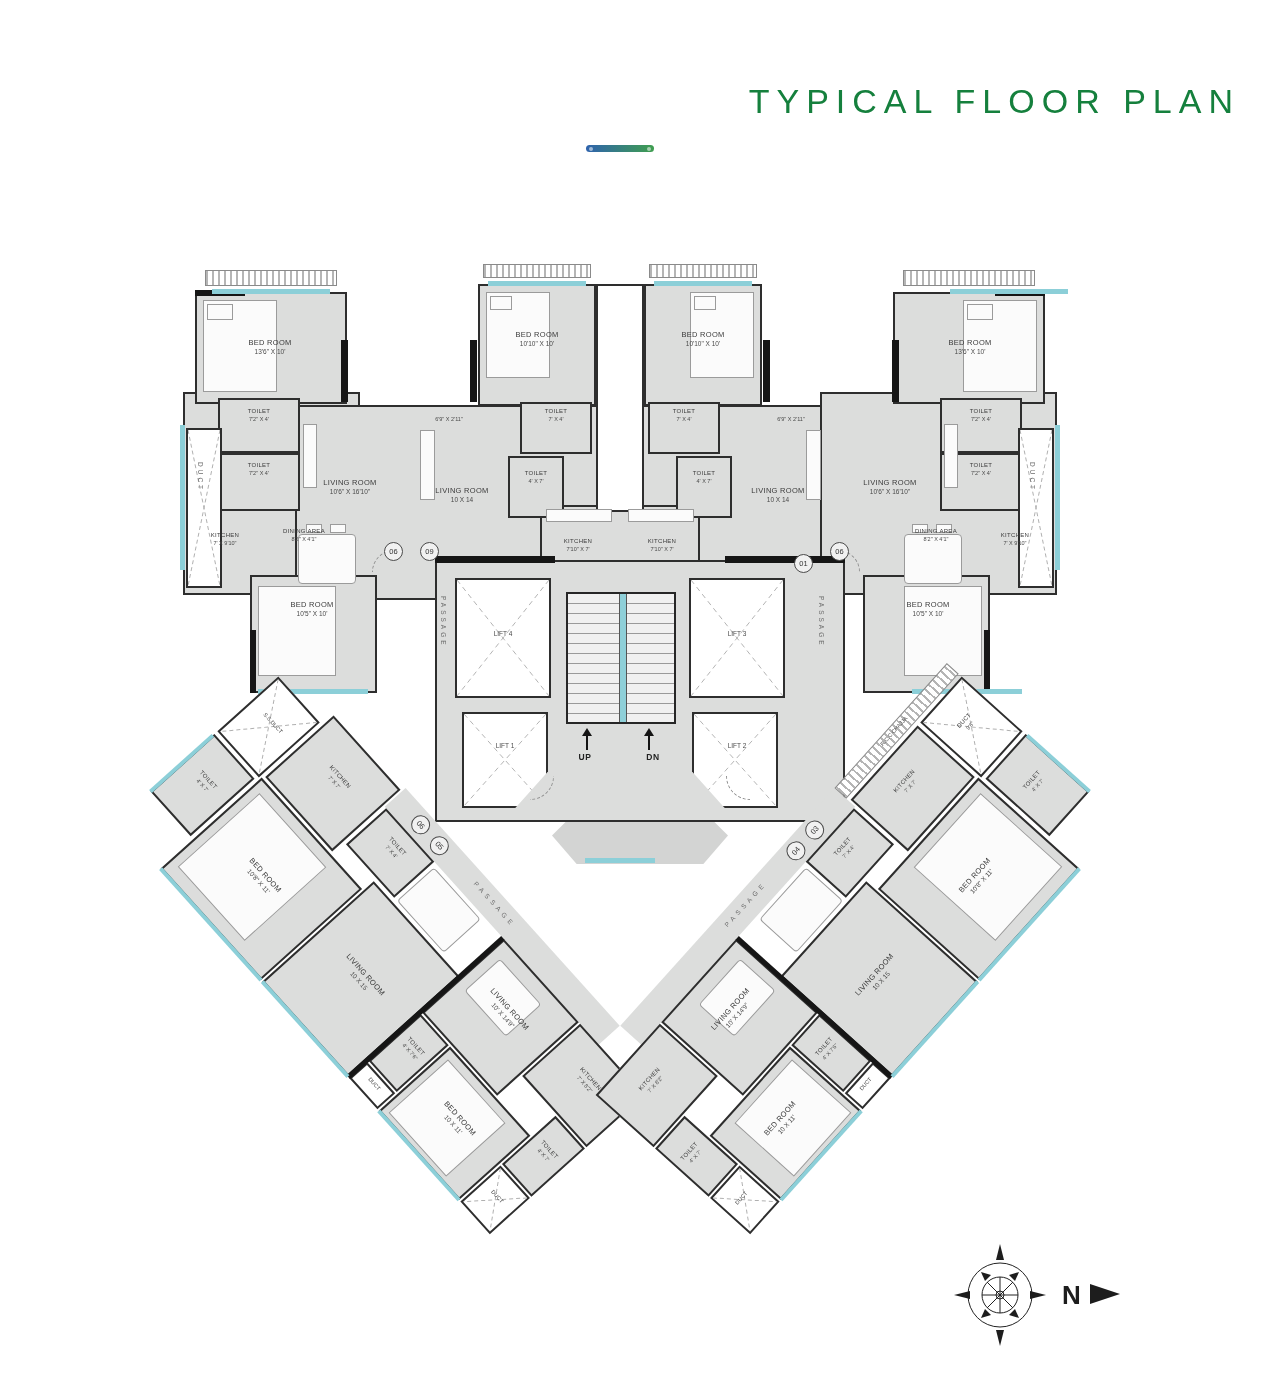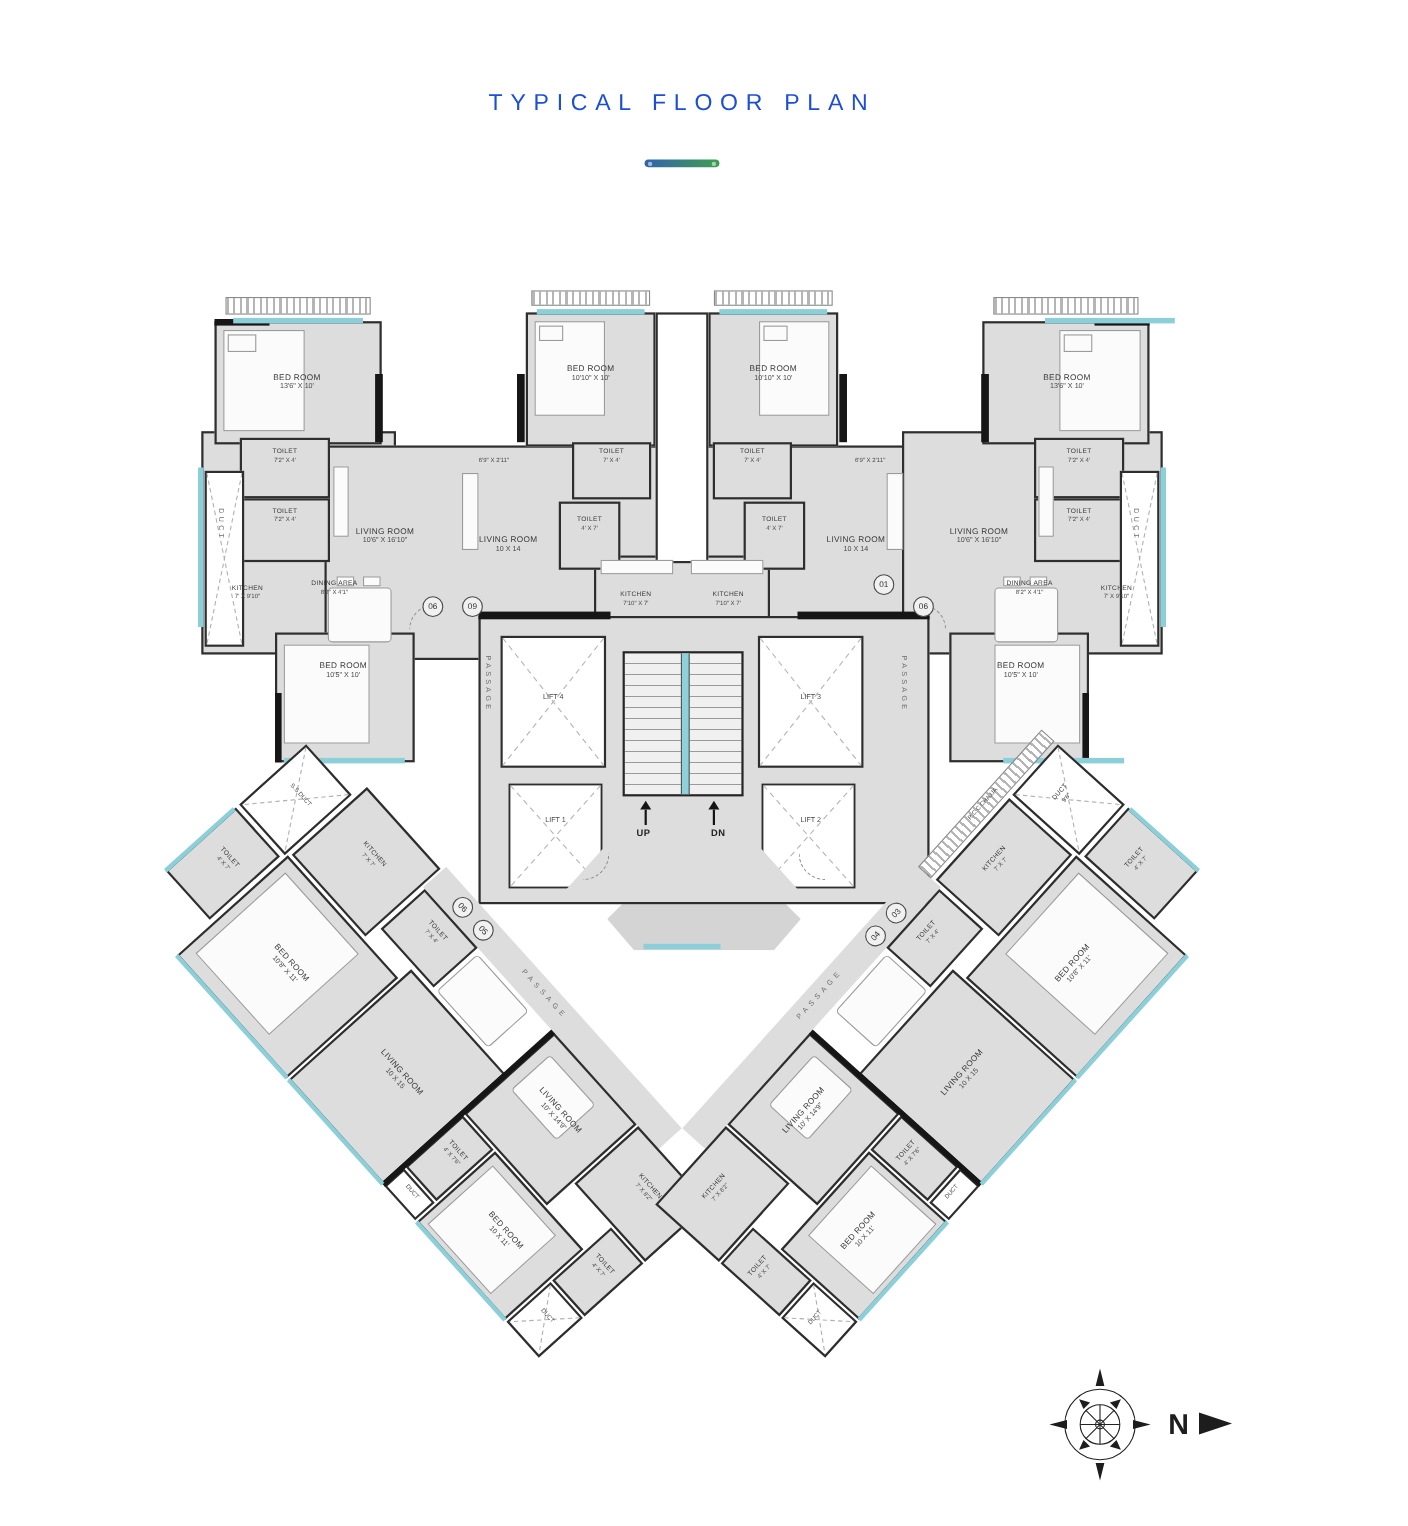--- a/index.html
+++ b/index.html
@@ -23,22 +23,22 @@
   .round{border-radius:4px;}
   .unum{position:absolute;width:17px;height:17px;border:1px solid #4a4a4a;border-radius:50%;background:#f1f1f1;
         font-size:7.5px;color:#333;display:flex;align-items:center;justify-content:center;z-index:40;}
   .vtext{writing-mode:vertical-rl;letter-spacing:3px;font-size:6.5px;color:#6e6e6e;z-index:30;}
   .ptxt{font-size:6.5px;letter-spacing:4px;color:#6f6f6f;}
   .wing{position:absolute;z-index:20;transform-origin:50% 50%;}
   .arc{position:absolute;border:1px dashed #909090;border-radius:50%;box-sizing:border-box;z-index:8;background:transparent;}
   .xl{position:absolute;left:0;top:0;width:100%;height:100%;}
   .stair{position:absolute;background:repeating-linear-gradient(to bottom,#f0f0f0 0 9px,#9a9a9a 9px 10px);
          border:2px solid #262626;box-sizing:border-box;z-index:4;}
-  .title{position:absolute;left:0;top:82px;width:1240px;text-align:center;color:#1d4ed8;
-         font-size:21px;letter-spacing:7px;z-index:50;}
+  .title{position:absolute;left:0;top:82px;width:1240px;text-align:right;color:#15803d;
+         font-size:34px;letter-spacing:7px;z-index:50;}
   .divider{position:absolute;left:586px;top:145px;width:68px;height:7px;border-radius:4px;
            background:linear-gradient(90deg,#2f63ad,#3f9e4f);z-index:50;}
   .dot{position:absolute;top:1.5px;width:4px;height:4px;border-radius:50%;background:rgba(255,255,255,.55);}
 </style>
 </head>
 <body>
 
 <div class="title">TYPICAL FLOOR PLAN</div>
 <div class="divider">
   <div class="dot" style="left:3px"></div>
@@ -299,21 +299,21 @@
     <div class="big">UP</div>
   </div>
 <div class="rlabel" style="left:636px;top:752px;width:34px">
     <div class="big">DN</div>
   </div>
 <div class="vtext abs" style="left:440px;top:596px">PASSAGE</div>
 <div class="vtext abs" style="left:818px;top:596px">PASSAGE</div>
 
 <div class="unum" style="left:384px;top:542px">06</div>
 <div class="unum" style="left:420px;top:542px">09</div>
-<div class="unum" style="left:794px;top:522px">01</div>
+<div class="unum" style="left:794px;top:554px">01</div>
 <div class="unum" style="left:830px;top:542px">06</div>
 
 <div class="wing" style="left:110px;top:830px;width:560px;height:240px;transform:rotate(48deg)">
   <div class="room open" style="left:170px;top:0;width:320px;height:28px"></div>
   <div class="rlabel" style="left:246px;top:8px;width:140px">
       <div class="ptxt">PASSAGE</div>
     </div>
   <div class="unum" style="left:198px;top:4px">06</div>
   <div class="unum" style="left:226px;top:4px">05</div>
 

